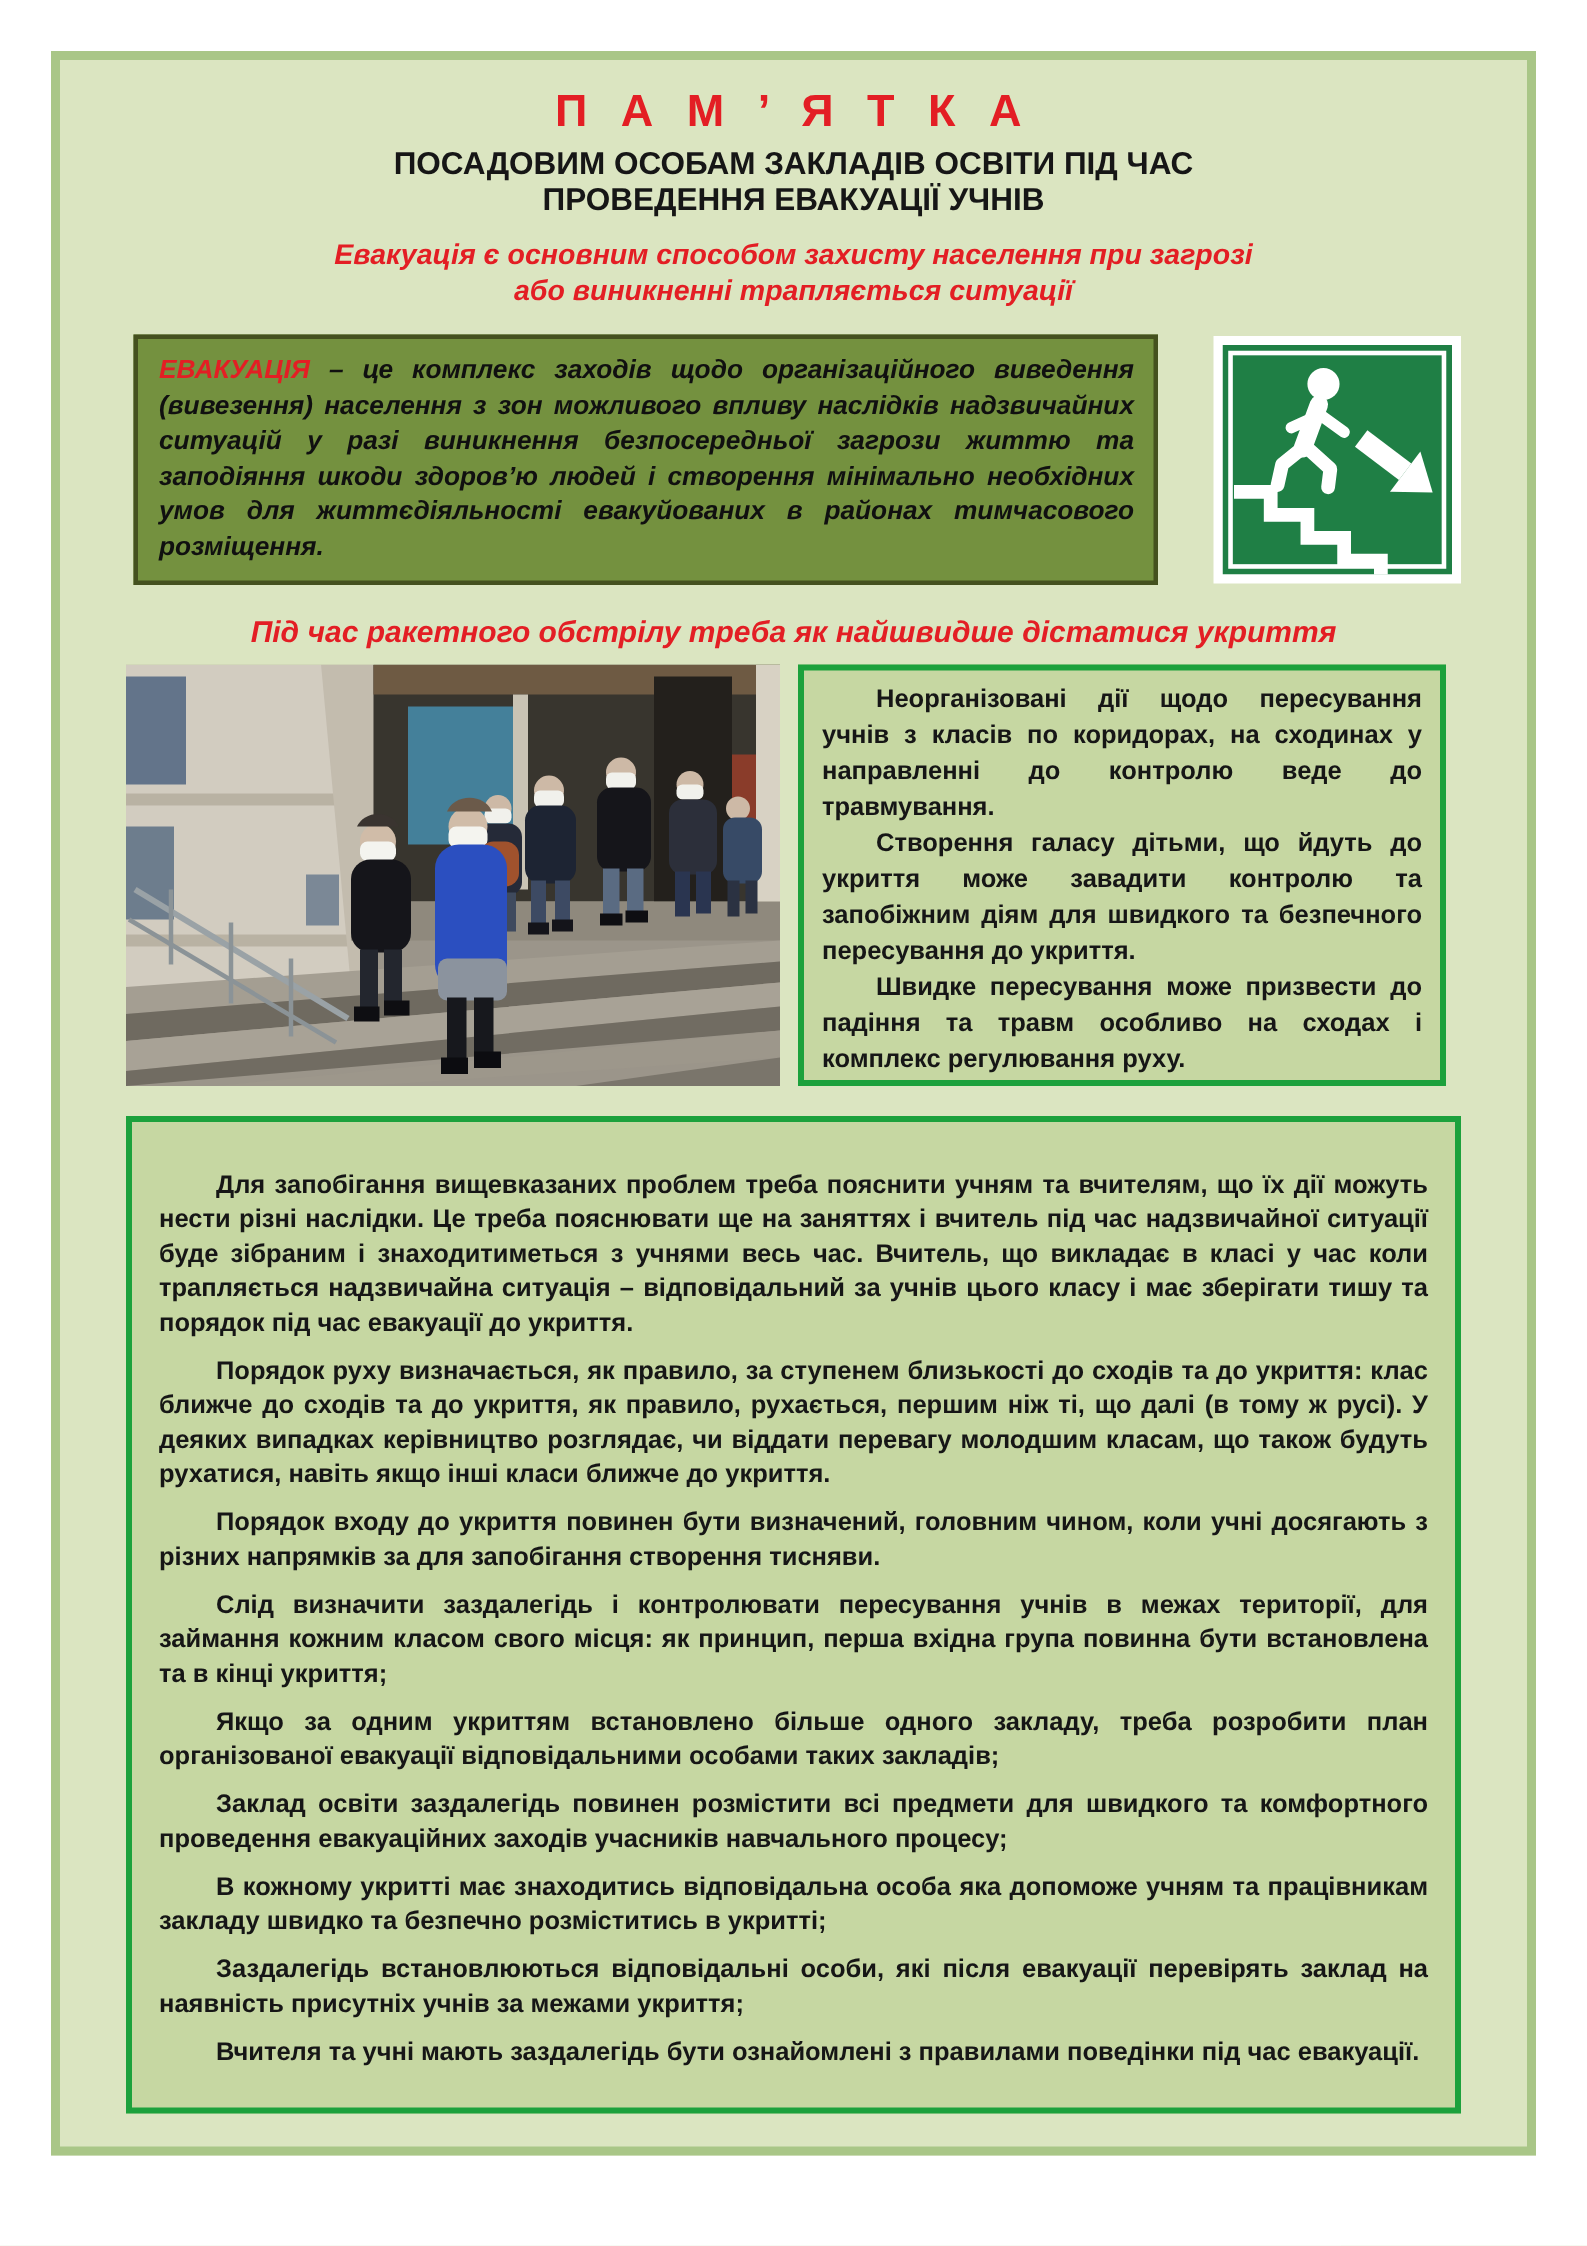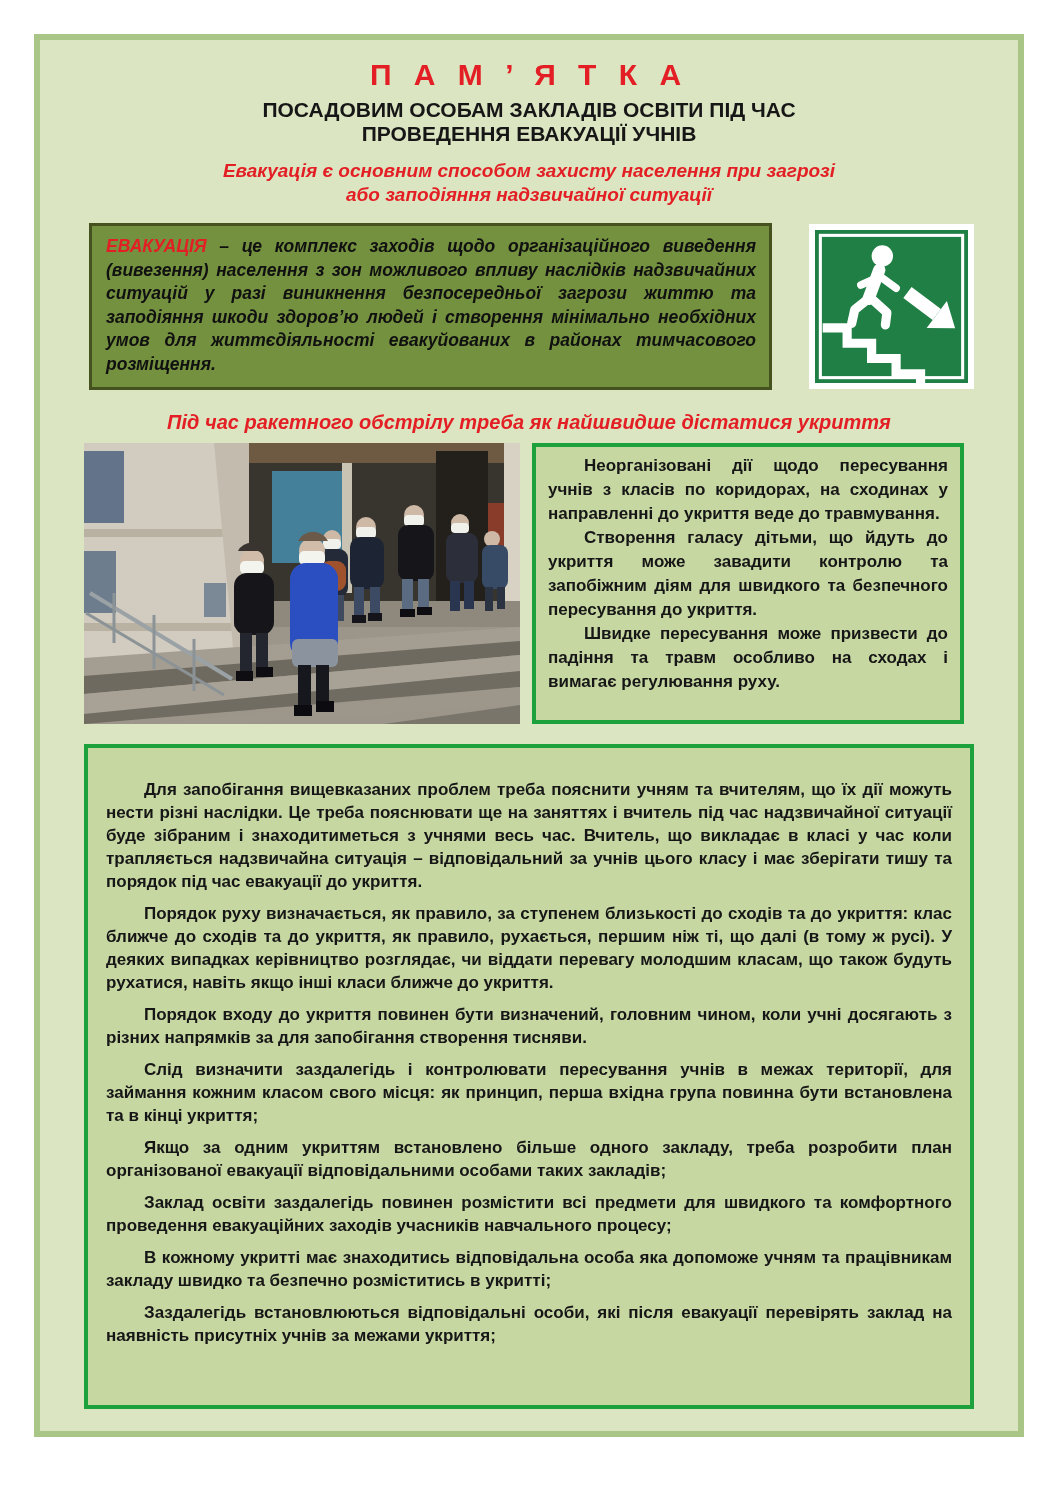--- a/index.html
+++ b/index.html
@@ -40,21 +40,21 @@
 <div class="sheet">
   <div class="page">
 
     <div class="memo-title">П А М ’ Я Т К А</div>
     <div class="subtitle">
       <div>ПОСАДОВИМ ОСОБАМ ЗАКЛАДІВ ОСВІТИ ПІД ЧАС</div>
       <div>ПРОВЕДЕННЯ ЕВАКУАЦІЇ УЧНІВ</div>
     </div>
     <div class="lead">
       <div>Евакуація є основним способом захисту населення при загрозі</div>
-      <div>або заподіяння надзвичайної ситуації</div>
+      <div>або виникненні трапляється ситуації</div>
     </div>
 
     <div class="def-row">
       <div class="def-box"><span class="def-term">ЕВАКУАЦІЯ</span><span> – це комплекс заходів щодо організаційного виведення (вивезення) населення з зон можливого впливу наслідків надзвичайних ситуацій у разі виникнення безпосередньої загрози життю та заподіяння шкоди здоров’ю людей і створення мінімально необхідних умов для життєдіяльності евакуйованих в районах тимчасового розміщення.</span></div>
 
       <div class="sign-wrap" aria-label="evacuation-down-stairs-sign">
         <svg viewBox="0 0 100 100" aria-hidden="true">
           <rect x="0" y="0" width="100" height="100" fill="#1f7f45"></rect>
           <rect x="3.5" y="3.5" width="93" height="93" fill="none" stroke="#ffffff" stroke-width="2"></rect>
 
@@ -169,31 +169,32 @@
             <rect x="208" y="196" width="46" height="28" rx="6" fill="#8b939e"></rect>
             <rect x="214" y="222" width="13" height="44" fill="#17181d"></rect>
             <rect x="232" y="222" width="13" height="40" fill="#17181d"></rect>
             <rect x="210" y="262" width="18" height="11" fill="#0c0c10"></rect>
               <rect x="232" y="258" width="18" height="11" fill="#0c0c10"></rect>
           </g>
         </svg>
       </div>
 
       <div class="info-box">
-        <p>Неорганізовані дії щодо пересування учнів з класів по коридорах, на сходинах у направленні до укриття веде до травмування.</p>
+        <p>Неорганізовані дії щодо пересування учнів з класів по коридорах, на сходинах у направленні до контролю веде до травмування.</p>
         <p>Створення галасу дітьми, що йдуть до укриття може завадити контролю та запобіжним діям для швидкого та безпечного пересування до укриття.</p>
-        <p>Швидке пересування може призвести до падіння та травм особливо на сходах і вимагає регулювання руху.</p>
+        <p>Швидке пересування може призвести до падіння та травм особливо на сходах і комплекс регулювання руху.</p>
       </div>
     </div>
 
     <div class="main-box">
       <p>Для запобігання вищевказаних проблем треба пояснити учням та вчителям, що їх дії можуть нести різні наслідки. Це треба пояснювати ще на заняттях і вчитель під час надзвичайної ситуації буде зібраним і знаходитиметься з учнями весь час. Вчитель, що викладає в класі у час коли трапляється надзвичайна ситуація – відповідальний за учнів цього класу і має зберігати тишу та порядок під час евакуації до укриття.</p>
       <p>Порядок руху визначається, як правило, за ступенем близькості до сходів та до укриття: клас ближче до сходів та до укриття, як правило, рухається, першим ніж ті, що далі (в тому ж русі). У деяких випадках керівництво розглядає, чи віддати перевагу молодшим класам, що також будуть рухатися, навіть якщо інші класи ближче до укриття.</p>
       <p>Порядок входу до укриття повинен бути визначений, головним чином, коли учні досягають з різних напрямків за для запобігання створення тисняви.</p>
       <p>Слід визначити заздалегідь і контролювати пересування учнів в межах території, для займання кожним класом свого місця: як принцип, перша вхідна група повинна бути встановлена та в кінці укриття;</p>
       <p>Якщо за одним укриттям встановлено більше одного закладу, треба розробити план організованої евакуації відповідальними особами таких закладів;</p>
       <p>Заклад освіти заздалегідь повинен розмістити всі предмети для швидкого та комфортного проведення евакуаційних заходів учасників навчального процесу;</p>
       <p>В кожному укритті має знаходитись відповідальна особа яка допоможе учням та працівникам закладу швидко та безпечно розміститись в укритті;</p>
       <p>Заздалегідь встановлюються відповідальні особи, які після евакуації перевірять заклад на наявність присутніх учнів за межами укриття;</p>
+      <p>Вчителя та учні мають заздалегідь бути ознайомлені з правилами поведінки під час евакуації.</p>
     </div>
 
   </div>
 </div>
 
 </body></html>

